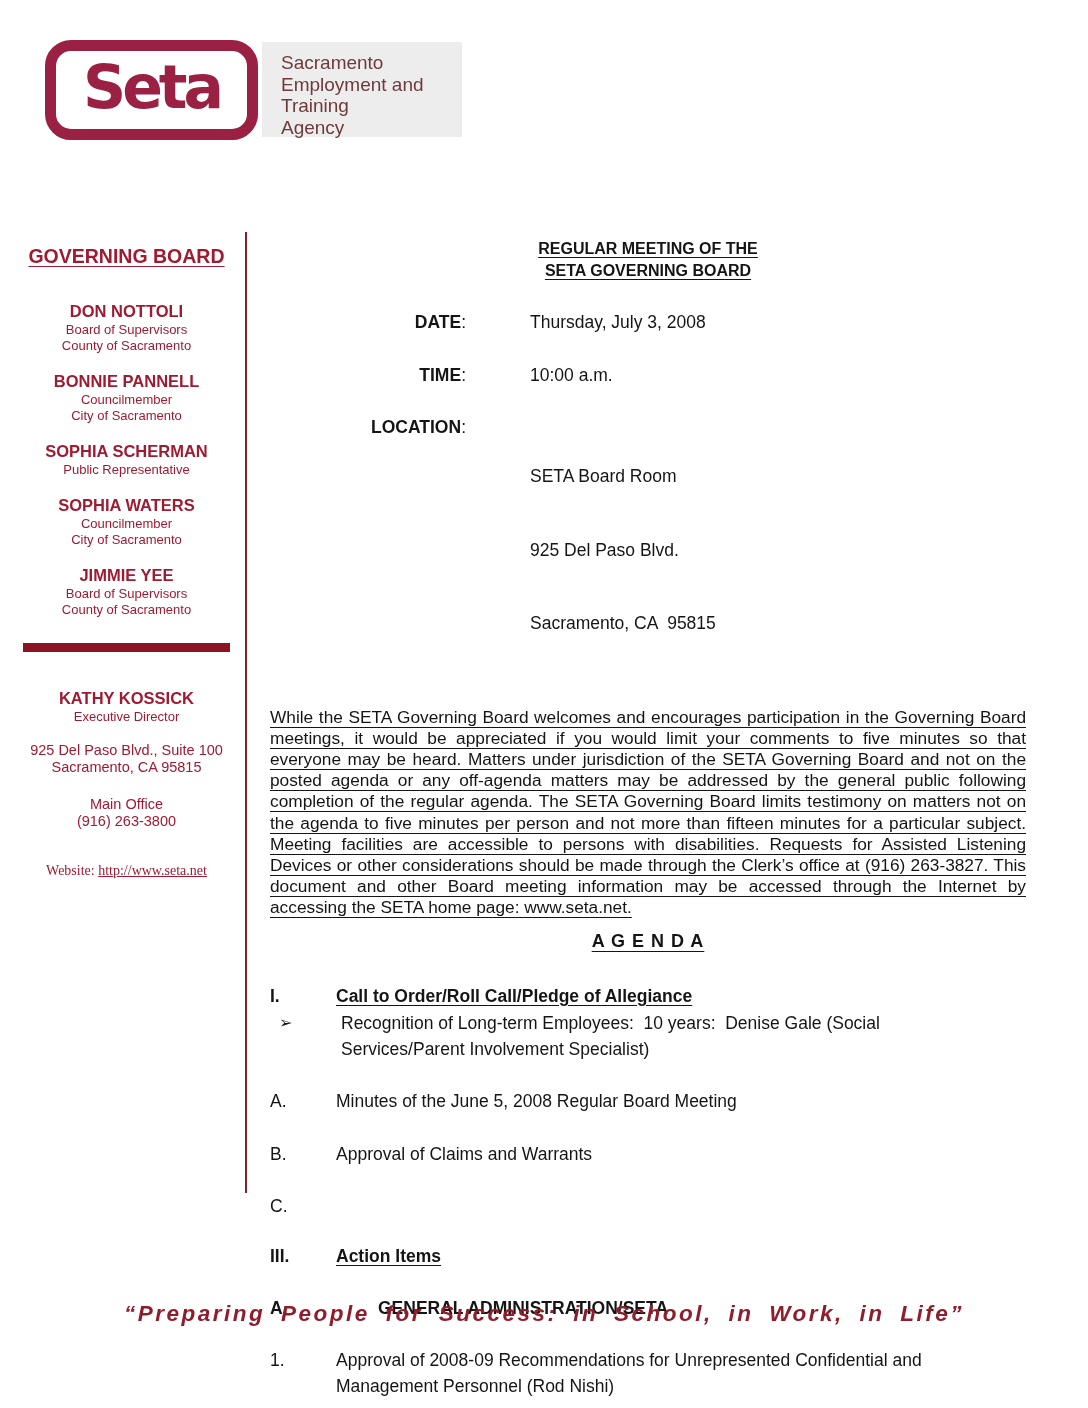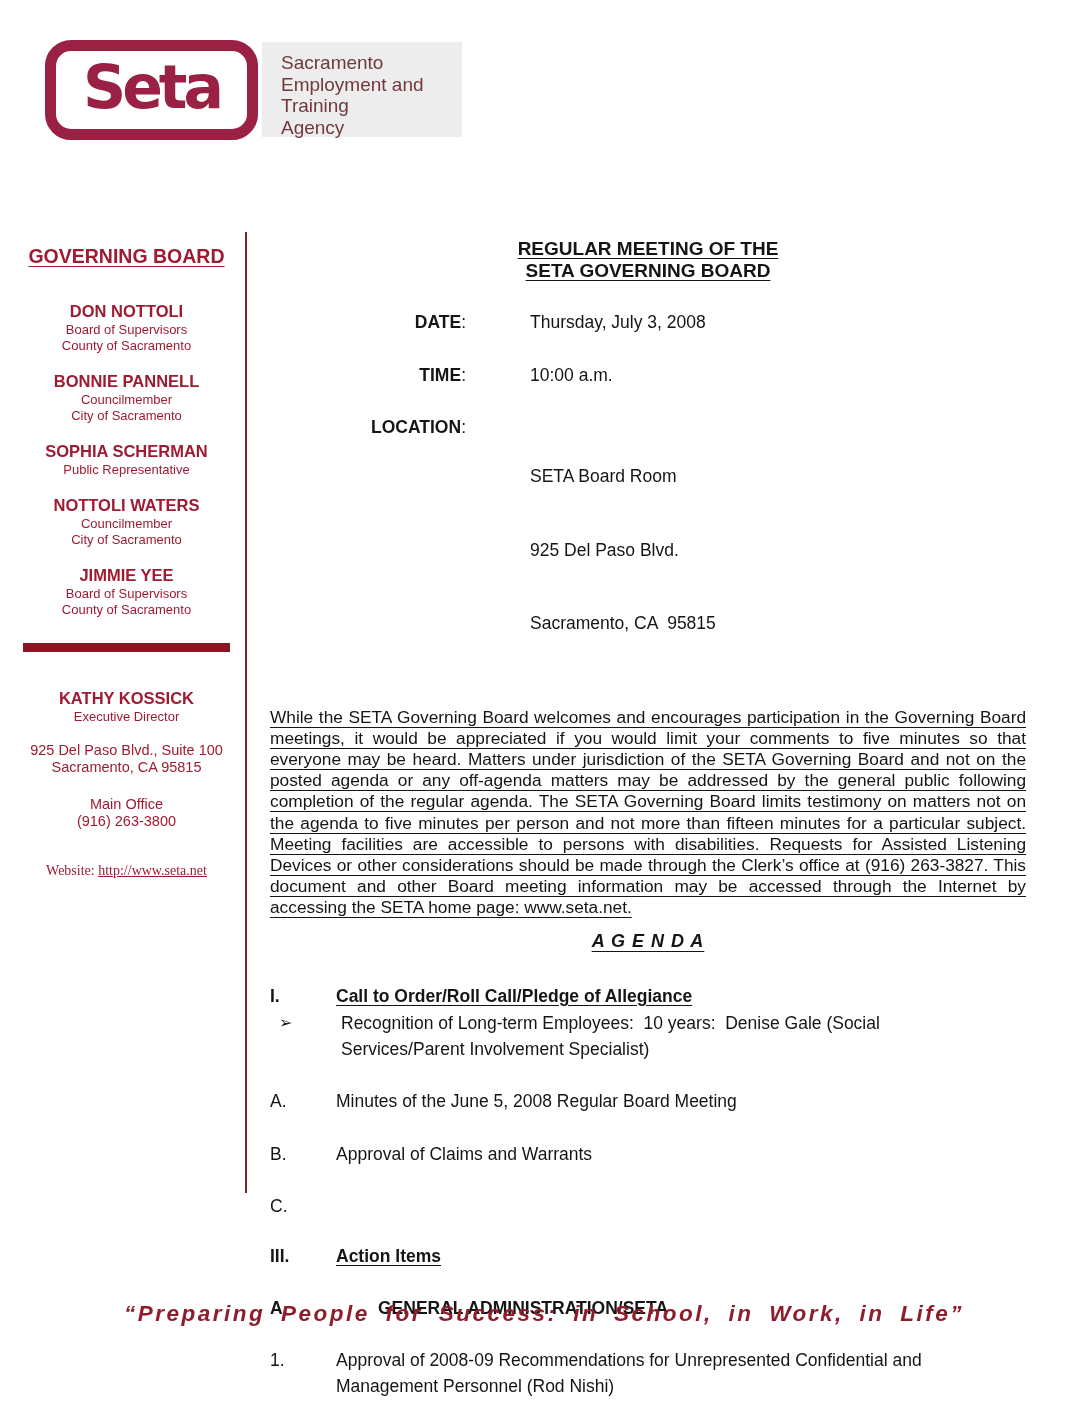--- a/index.html
+++ b/index.html
@@ -47,36 +47,36 @@
   .director{margin-top:36px;}
   .director-name{font-size:16.5px;font-weight:bold;line-height:20px;margin-bottom:1px;}
   .director-title{font-size:13px;line-height:16px;}
   .address{margin-top:17px;font-size:14.5px;line-height:17px;}
   .phone-block{margin-top:20px;font-size:14.5px;line-height:17px;}
   .website{margin-top:33px;font-size:14px;font-family:"Liberation Serif", serif;}
   .website a{color:var(--sred);text-decoration:underline;}
 
   
   .main{position:absolute;left:270px;top:238px;width:756px;}
-  .title{text-align:center;font-weight:bold;font-size:19px;line-height:21.5px;}
+  .title{text-align:center;font-weight:bold;font-size:16px;line-height:21.5px;}
   .title .u{text-decoration:underline;text-underline-offset:3px;}
   .meta{margin-top:29px;}
   .meta-row{display:flex;margin-bottom:28px;}
   .meta-label{width:196px;flex:none;text-align:right;font-size:17.5px;line-height:24.5px;}
   .meta-label .b{font-weight:bold;}
   .meta-value{margin-left:64px;font-size:17.5px;line-height:24.5px;white-space:pre;}
   .meta-row.loc{margin-bottom:0;}
   .notice{
     margin-top:22px;font-size:17.3px;line-height:21.2px;text-align:justify;
     text-decoration:underline;text-underline-offset:3.5px;
   }
   .agenda-heading{
     margin-top:12px;text-align:center;font-weight:bold;font-size:18px;letter-spacing:1px;
   }
-  .agenda-heading .u{text-decoration:underline;text-underline-offset:4px;font-style:italic;}
+  .agenda-heading .u{text-decoration:underline;text-underline-offset:4px;}
   .agenda{margin-top:0;}
   .row{display:flex;}
   .num{width:66px;flex:none;font-size:17.5px;line-height:26px;}
   .num.b{font-weight:bold;}
   .row-text{font-size:17.5px;line-height:26px;}
   .row-text.hd{font-weight:bold;text-decoration:underline;text-underline-offset:3px;}
   .row-text.hb{font-weight:bold;margin-left:42px;}
   .mt-I{margin-top:31px;} .mt-sub{margin-top:1px;} .mt-II{margin-top:24px;}
   .mt-A{margin-top:26px;} .mt-B{margin-top:27px;} .mt-C{margin-top:26px;}
   .mt-III{margin-top:24px;} .mt-A2{margin-top:26px;} .mt-1{margin-top:26px;}
@@ -124,21 +124,21 @@
           <div class="member-role">City of Sacramento</div>
         </div>
 
         <div class="member">
           <div class="member-name">SOPHIA SCHERMAN</div>
           <div class="member-role">Public Representative</div>
 
         </div>
 
         <div class="member">
-          <div class="member-name">NOTTOLI WATERS</div>
+          <div class="member-name">SOPHIA WATERS</div>
           <div class="member-role">Councilmember</div>
           <div class="member-role">City of Sacramento</div>
         </div>
 
         <div class="member">
           <div class="member-name">JIMMIE YEE</div>
           <div class="member-role">Board of Supervisors</div>
           <div class="member-role">County of Sacramento</div>
         </div>
       </div>

